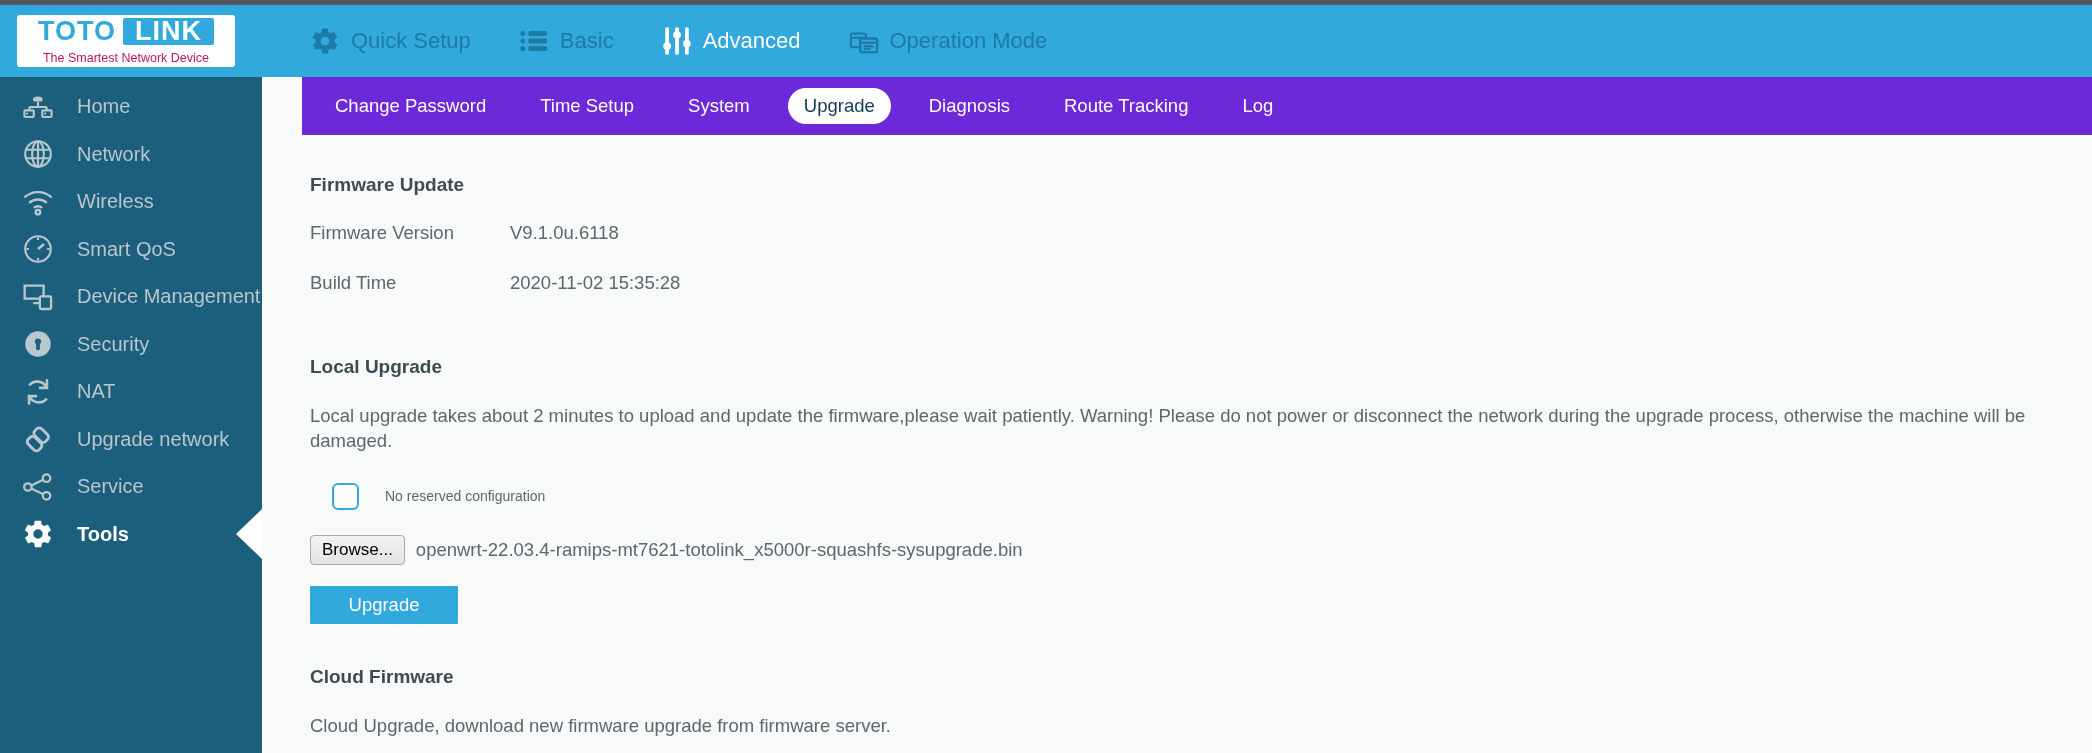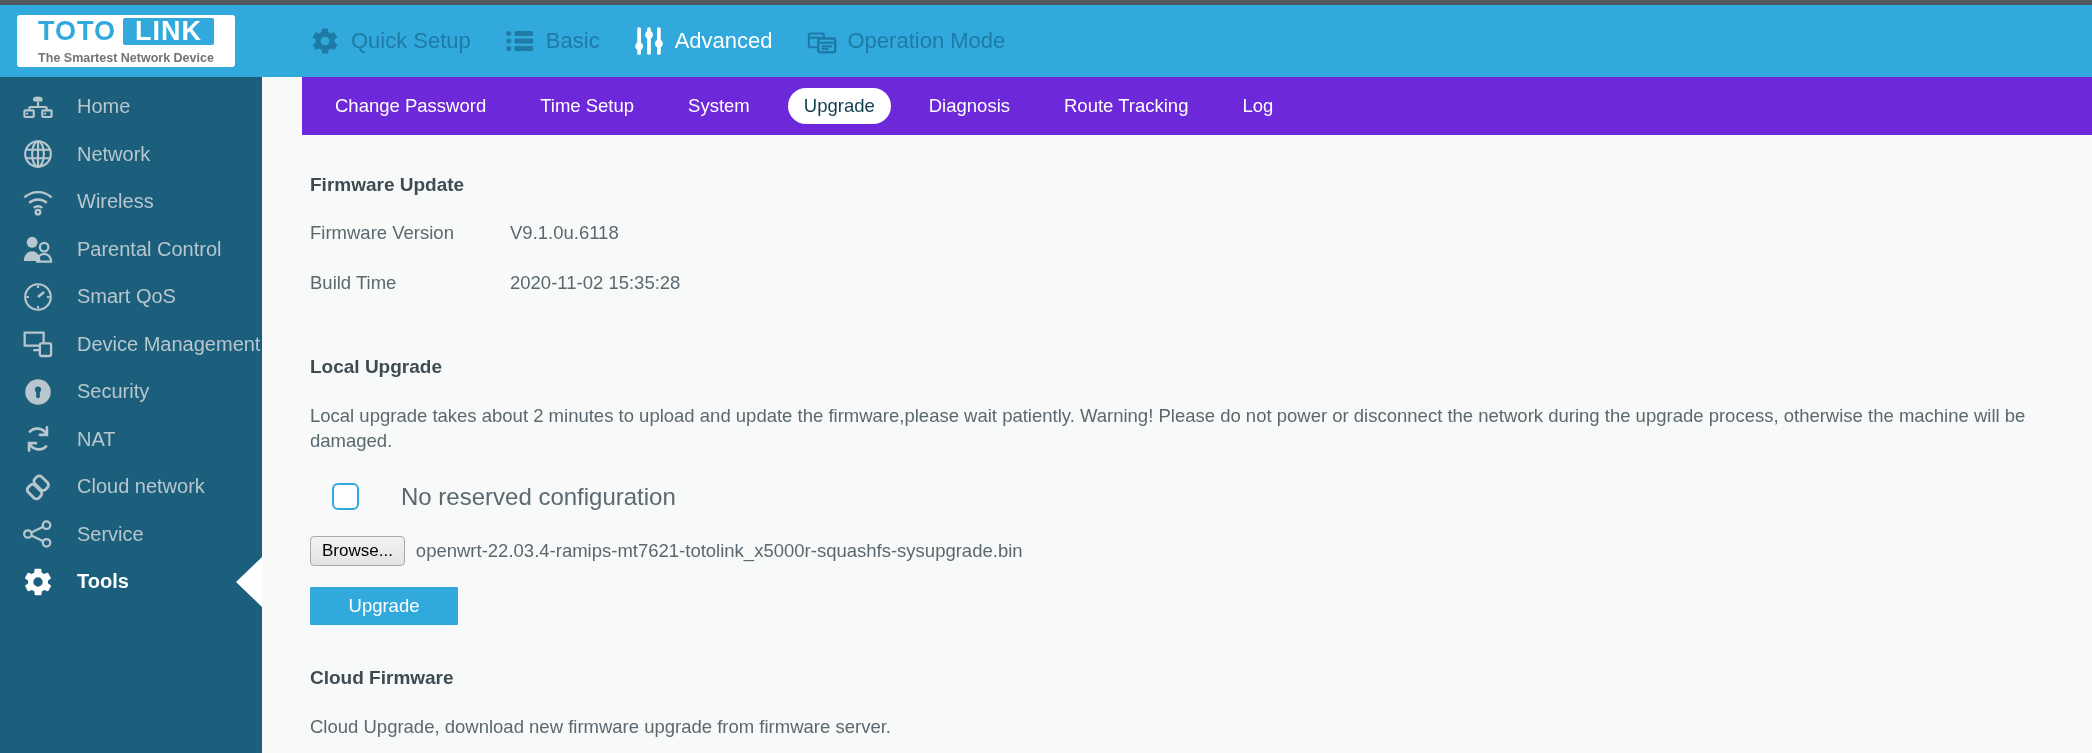--- a/index.html
+++ b/index.html
@@ -33,24 +33,24 @@
   .logo-toto {
     color: #31a9dd; font-weight: bold; font-size: 27px; letter-spacing: 1px;
     font-family: "Liberation Sans", sans-serif;
   }
   .logo-link {
     color: #ffffff; background: #31a9dd; font-weight: bold; font-size: 27px;
     letter-spacing: 1px; padding: 0 12px; border-radius: 2px;
     font-family: "Liberation Sans", sans-serif;
   }
   .logo-tag {
-    color: #737373; font-size: 12.5px; font-weight: bold; margin-top: 6px;
-  }
-
-  .topnav { display: flex; align-items: center; margin-left: 75px; gap: 0; }
+    color: #be185d; font-size: 12.5px; font-weight: normal; margin-top: 6px;
+  }
+
+  .topnav { display: flex; align-items: center; margin-left: 75px; gap: 14px; }
   .topnav-item {
     display: flex; align-items: center; gap: 11px;
     margin-right: 34px; cursor: pointer;
   }
   .topnav-label {
     font-size: 22px; color: #1e7ba6; white-space: nowrap;
   }
   .topnav-item.active .topnav-label { color: #ffffff; }
   .topnav-icon { width: 30px; height: 30px; display: block; }
 
@@ -107,21 +107,21 @@
   .kv-val { font-size: 18.5px; color: #5a686f; }
   .spacer-lg { height: 34px; }
   .para {
     font-size: 18.5px; color: #5a686f; margin-bottom: 29px; line-height: 1.35;
   }
   .cb-row { display: flex; align-items: center; margin: 0 0 25px 22px; }
   .checkbox {
     width: 27px; height: 27px; border: 2.5px solid #31a9dd; border-radius: 6px;
     background: #ffffff; cursor: pointer; flex: 0 0 27px;
   }
-  .cb-label { margin-left: 42px; font-size: 24px; color: #5a686f; }
+  .cb-label { margin-left: 26px; font-size: 14px; color: #5a686f; }
   .file-row { display: flex; align-items: center; margin-bottom: 21px; }
   .browse-btn {
     font-family: "Liberation Sans", sans-serif;
     font-size: 17px; color: #000000;
     background: linear-gradient(#f3f3f3, #e3e3e3);
     border: 1px solid #a9a9a9; border-radius: 4px;
     padding: 4px 11px; cursor: pointer;
   }
   .file-name { margin-left: 11px; font-size: 18.5px; color: #5a686f; }
   .btn-primary {
@@ -247,31 +247,20 @@
         <svg viewBox="0 0 24 24" width="32" height="32" fill="none" stroke="#b8c6cd" stroke-width="1.8">
           <path d="M1.8 8.6a15 15 0 0 1 20.4 0"></path>
           <path d="M5.4 12.6a10 10 0 0 1 13.2 0"></path>
           <path d="M8.8 16.4a5.2 5.2 0 0 1 6.4 0"></path>
           <circle cx="12" cy="19.6" r="1.7"></circle>
         </svg>
       </span>
       <span class="side-label">Wireless</span>
     </div>
 
-    <div class="side-item">
-      <span class="side-icon">
-        <svg viewBox="0 0 24 24" width="32" height="32">
-          <circle cx="7.6" cy="7" r="4.1" fill="#b8c6cd"></circle>
-          <path d="M1.4 21c0-4.3 2.8-7.4 6.2-7.4s6.2 3.1 6.2 7.4z" fill="#b8c6cd"></path>
-          <circle cx="16.6" cy="10.6" r="3.2" fill="none" stroke="#b8c6cd" stroke-width="1.7"></circle>
-          <path d="M11.4 21.4c0-3.3 2.3-5.7 5.2-5.7s5.2 2.4 5.2 5.7z" fill="none" stroke="#b8c6cd" stroke-width="1.7"></path>
-        </svg>
-      </span>
-      <span class="side-label">Parental Control</span>
-    </div>
 
     <div class="side-item">
       <span class="side-icon">
         <svg viewBox="0 0 24 24" width="32" height="32" fill="none" stroke="#b8c6cd" stroke-width="1.6">
           <circle cx="12" cy="12" r="9.6"></circle>
           <path d="M12 12l4.6-3.7" stroke-width="1.9"></path>
           <path d="M12 3.3v1.9M20.7 12h-1.9M12 20.7v-1.9M3.3 12h1.9"></path>
         </svg>
       </span>
       <span class="side-label">Smart QoS</span>
@@ -310,21 +299,21 @@
       <span class="side-label">NAT</span>
     </div>
 
     <div class="side-item">
       <span class="side-icon">
         <svg viewBox="0 0 24 24" width="32" height="32" fill="none" stroke="#b8c6cd" stroke-width="2.1" stroke-linecap="round">
           <path d="M14.8 4.4l4.3 4.3a2.6 2.6 0 0 1 0 3.7l-1.4 1.4a2.6 2.6 0 0 1-3.7 0L9.7 9.5a2.6 2.6 0 0 1 0-3.7l1.4-1.4a2.6 2.6 0 0 1 3.7 0z"></path>
           <path d="M9.8 10.8l4.3 4.3a2.6 2.6 0 0 1 0 3.7l-1.4 1.4a2.6 2.6 0 0 1-3.7 0l-4.3-4.3a2.6 2.6 0 0 1 0-3.7l1.4-1.4a2.6 2.6 0 0 1 3.7 0z"></path>
         </svg>
       </span>
-      <span class="side-label">Cloud network</span>
+      <span class="side-label">Upgrade network</span>
     </div>
 
     <div class="side-item">
       <span class="side-icon">
         <svg viewBox="0 0 24 24" width="32" height="32" fill="none" stroke="#b8c6cd" stroke-width="1.7">
           <circle cx="18.4" cy="5.4" r="2.8"></circle>
           <circle cx="4.4" cy="12" r="2.8"></circle>
           <circle cx="18.4" cy="18.6" r="2.8"></circle>
           <path d="M7 10.8l8.9-4.2M7 13.2l8.9 4.2"></path>
         </svg>

